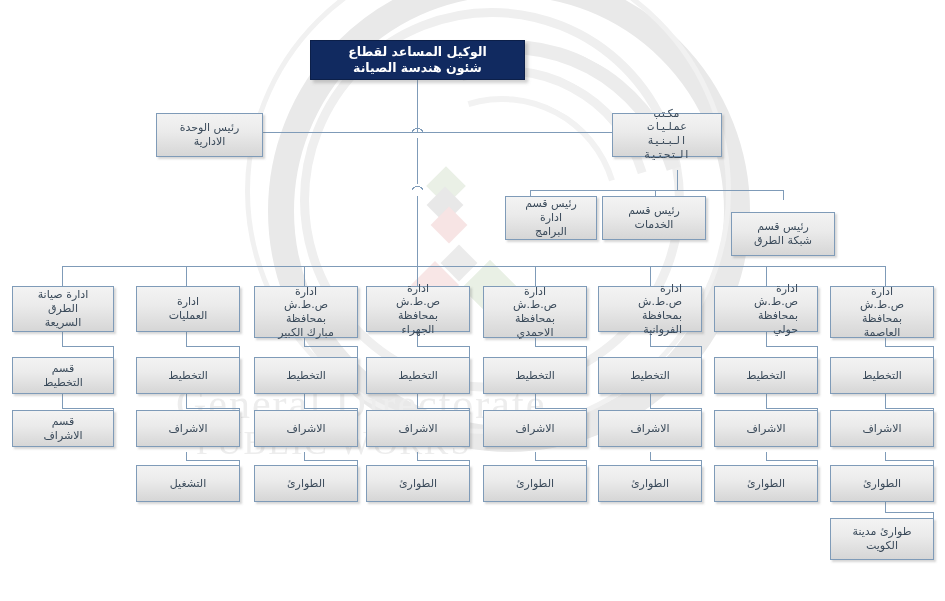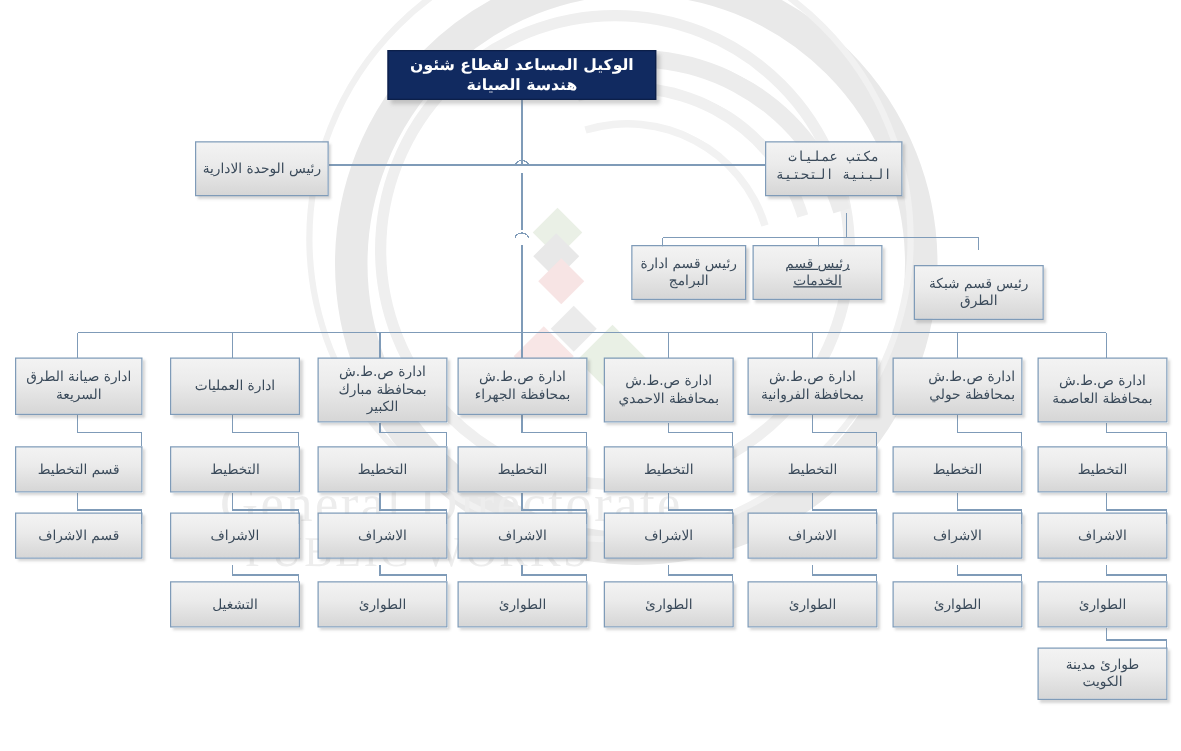--- a/index.html
+++ b/index.html
@@ -74,21 +74,21 @@
     display: flex;
     align-items: center;
     justify-content: center;
     text-align: center;
     line-height: 1.25;
     border: 1px solid #7f9bb8;
     background: linear-gradient(180deg, #f3f3f3 0%, #ebebeb 42%, #d6d6d6 100%);
     color: #3a4a5a;
     font-size: 11px;
     box-shadow: 2px 2px 2px rgba(120,120,120,0.30);
-    padding: 2px 5px;
+    padding: 2px 19px;
   }
   .node.root {
     background: #112a60;
     border: 1px solid #0c1f49;
     color: #ffffff;
     font-weight: bold;
     font-size: 12.5px;
     box-shadow: 3px 3px 3px rgba(120,120,120,0.35);
   }
   .node .txt { display: block; width: 100%; }
@@ -192,21 +192,21 @@
   </div>
 
   <div class="node" style="left:612px; top:113px; width:110px; height:44px;font-family:Liberation Mono, monospace;">
     <span class="txt">مكتب عمليات البنية التحتية</span>
   </div>
 
   <div class="node" style="left:505px; top:196px; width:92px; height:44px;">
     <span class="txt">رئيس قسم ادارة البرامج</span>
   </div>
 
-  <div class="node" style="left:602px; top:196px; width:104px; height:44px;text-decoration:underline;">
+  <div class="node" style="left:602px; top:196px; width:104px; height:44px;">
     <span class="txt">رئيس قسم الخدمات</span>
   </div>
 
   <div class="node" style="left:731px; top:212px; width:104px; height:44px;">
     <span class="txt">رئيس قسم شبكة الطرق</span>
   </div>
 
   <div class="node" style="left:12px; top:286px; width:102px; height:46px;">
     <span class="txt">ادارة صيانة الطرق السريعة</span>
   </div>
@@ -215,21 +215,21 @@
   </div>
   <div class="node" style="left:254px; top:286px; width:104px; height:52px;">
     <span class="txt">ادارة ص.ط.ش بمحافظة مبارك الكبير</span>
   </div>
   <div class="node" style="left:366px; top:286px; width:104px; height:46px;">
     <span class="txt">ادارة ص.ط.ش بمحافظة الجهراء</span>
   </div>
   <div class="node" style="left:483px; top:286px; width:104px; height:52px;">
     <span class="txt">ادارة ص.ط.ش بمحافظة الاحمدي</span>
   </div>
-  <div class="node" style="left:598px; top:286px; width:104px; height:46px;">
+  <div class="node" style="left:598px; top:286px; width:104px; height:46px;text-align:right;">
     <span class="txt">ادارة ص.ط.ش بمحافظة الفروانية</span>
   </div>
   <div class="node" style="left:714px; top:286px; width:104px; height:46px;text-align:right;">
     <span class="txt">ادارة ص.ط.ش بمحافظة حولي</span>
   </div>
   <div class="node" style="left:830px; top:286px; width:104px; height:52px;">
     <span class="txt">ادارة ص.ط.ش بمحافظة العاصمة</span>
   </div>
 
   <div class="node" style="left:12px; top:357px; width:102px; height:37px;">

